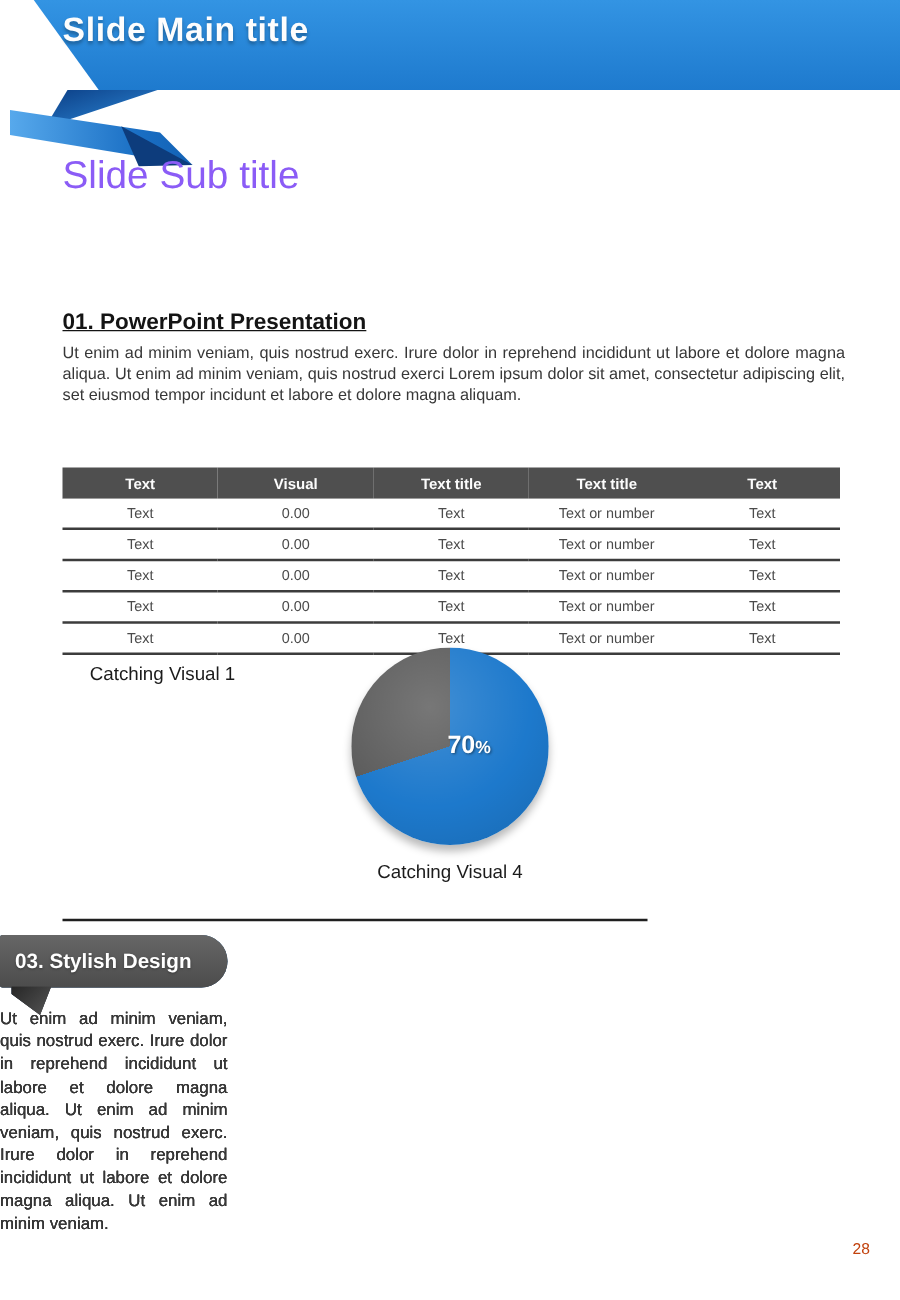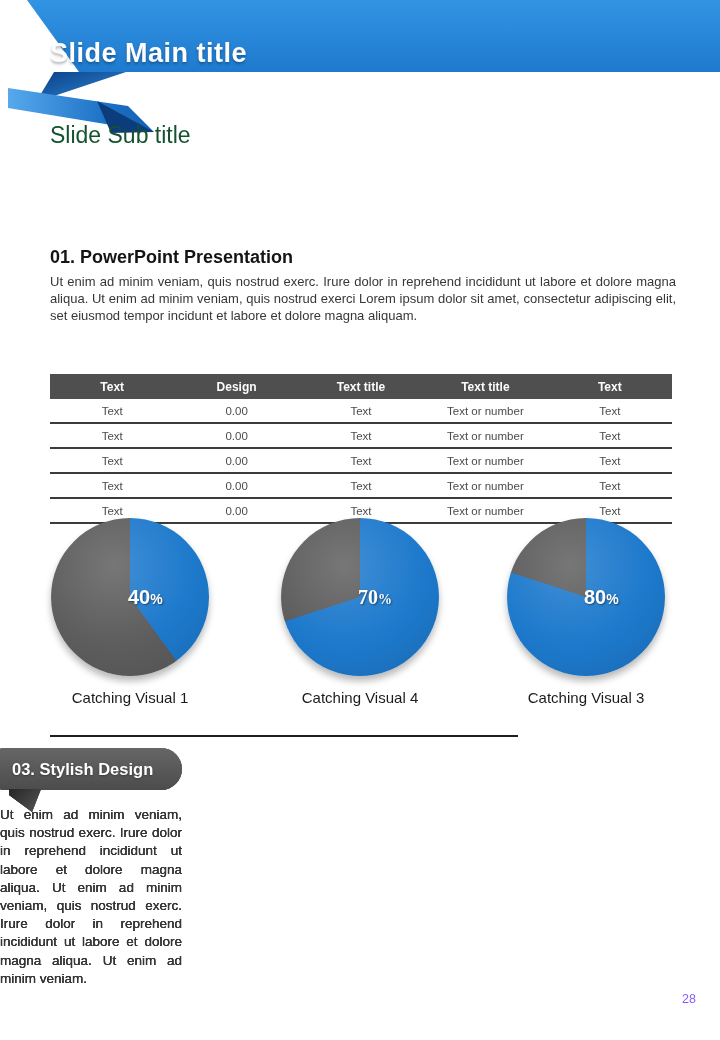--- a/index.html
+++ b/index.html
@@ -1,28 +1,28 @@
 <!DOCTYPE html>
 <html><head>
 <meta charset="utf-8">
 <style>
   html,body{margin:0;padding:0;background:#ffffff;}
   .page{position:relative;width:720px;height:1040px;background:#ffffff;overflow:hidden;
         font-family:"Liberation Sans",sans-serif;color:#3a3a3a;}
 
   
   .ribbon-svg{position:absolute;left:0;top:0;}
-  .main-title{position:absolute;left:50px;top:38px;font-size:27px;font-weight:bold;
+  .main-title{position:absolute;left:50px;top:9px;font-size:27px;font-weight:bold;
               color:#fdfdfd;letter-spacing:.5px;text-shadow:0 2px 3px rgba(0,0,0,.30);text-align:right;}
-  .sub-title{position:absolute;left:50px;top:122px;font-size:23px;color:#14532d;}
+  .sub-title{position:absolute;left:50px;top:122px;font-size:31px;color:#8b5cf6;}
   .description{position:absolute;left:50px;top:154px;width:565px;font-size:15.5px;
                line-height:22px;color:#3c3c3c;}
 
   
-  .section-heading{position:absolute;left:50px;top:247px;font-size:18px;font-weight:bold;color:#141414;}
+  .section-heading{position:absolute;left:50px;top:247px;font-size:18px;font-weight:bold;color:#141414;text-decoration:underline;}
   .section-body{position:absolute;left:50px;top:273px;width:626px;font-size:13px;line-height:17.2px;
                 color:#373737;text-align:justify;}
 
   
   .data-table{position:absolute;left:50px;top:374px;width:622px;border-collapse:collapse;
               table-layout:fixed;}
   .data-table th{background:#4f4f4f;color:#fcfcfc;font-size:12px;font-weight:bold;
                  height:25px;text-align:center;padding:0;}
   .data-table td{height:23px;font-size:11.5px;color:#4b4b4b;text-align:center;padding:0;
                  border-bottom:2px solid #3c3c3c;background:#ffffff;}
@@ -45,21 +45,21 @@
   .card:nth-of-type(1){left:50px;} .card:nth-of-type(2){left:267px;} .card:nth-of-type(3){left:484px;}
   .card-badge{position:relative;height:42px;border-radius:2px 21px 21px 2px;
               display:flex;align-items:center;padding-left:12px;box-sizing:border-box;
               color:#ffffff;font-size:16.5px;font-weight:bold;
               text-shadow:0 1px 2px rgba(0,0,0,.35);}
   .card-tail{position:absolute;left:9px;top:41px;width:32px;height:23px;
              clip-path:polygon(0 0,100% 0,72% 100%,0 26%);}
   .card-body{position:absolute;left:0;top:58px;width:182px;font-size:13.5px;line-height:18.2px;
              color:#373737;text-align:justify;margin:0;}
 
-  .page-number{position:absolute;left:682px;top:992px;font-size:12.5px;color:#8b5cf6;}
+  .page-number{position:absolute;left:682px;top:992px;font-size:12.5px;color:#c2410c;}
 </style>
 </head>
 <body>
 
 <div class="page">
 
   <svg class="ribbon-svg" width="720" height="145" viewBox="0 0 720 145">
     <defs>
       <linearGradient id="gb" x1="0" y1="0" x2="0" y2="1">
         <stop offset="0" stop-color="#3394e3"></stop>
@@ -84,21 +84,21 @@
   <div class="main-title">Slide Main title</div>
   <div class="sub-title">Slide Sub title</div>
 
   <div class="section-heading">01. PowerPoint Presentation</div>
   <div class="section-body">Ut enim ad minim veniam, quis nostrud exerc. Irure dolor in reprehend incididunt ut labore et dolore magna aliqua. Ut enim ad minim veniam, quis nostrud exerci Lorem ipsum dolor sit amet, consectetur adipiscing elit, set eiusmod tempor incidunt et labore et dolore magna aliquam.</div>
 
   <table class="data-table">
     <thead>
         <tr>
           <th>Text</th>
-          <th>Design</th>
+          <th>Visual</th>
           <th>Text title</th>
           <th>Text title</th>
           <th>Text</th>
         </tr>
       </thead>
     <tbody>
         <tr>
           <td>Text</td>
           <td>0.00</td>
           <td>Text</td>
@@ -131,36 +131,27 @@
           <td>0.00</td>
           <td>Text</td>
           <td>Text or number</td>
           <td>Text</td>
         </tr>
       </tbody>
   </table>
 
   <div class="pie-row">
       <div class="pie-block">
-        <div class="pie" style="background: radial-gradient(circle at 40% 30%, rgba(255, 255, 255, 0.16), rgba(255, 255, 255, 0) 55%, rgba(0, 0, 0, 0.13) 98%), conic-gradient(rgb(29, 121, 204) 0deg, rgb(29, 121, 204) 40%, rgb(93, 93, 93) 40%, rgb(93, 93, 93) 100%);">
-          <div class="pie-label"><span>40</span><span class="pct">%</span></div>
-        </div>
         <div class="pie-caption">Catching Visual 1</div>
       </div>
       <div class="pie-block">
-        <div class="pie" style="background: radial-gradient(circle at 40% 30%, rgba(255, 255, 255, 0.16), rgba(255, 255, 255, 0) 55%, rgba(0, 0, 0, 0.13) 98%), conic-gradient(rgb(29, 121, 204) 0deg, rgb(29, 121, 204) 70%, rgb(93, 93, 93) 70%, rgb(93, 93, 93) 100%); font-family: Liberation Serif, serif;">
+        <div class="pie" style="background: radial-gradient(circle at 40% 30%, rgba(255, 255, 255, 0.16), rgba(255, 255, 255, 0) 55%, rgba(0, 0, 0, 0.13) 98%), conic-gradient(rgb(29, 121, 204) 0deg, rgb(29, 121, 204) 70%, rgb(93, 93, 93) 70%, rgb(93, 93, 93) 100%);">
           <div class="pie-label"><span>70</span><span class="pct">%</span></div>
         </div>
         <div class="pie-caption">Catching Visual 4</div>
-      </div>
-      <div class="pie-block">
-        <div class="pie" style="background: radial-gradient(circle at 40% 30%, rgba(255, 255, 255, 0.16), rgba(255, 255, 255, 0) 55%, rgba(0, 0, 0, 0.13) 98%), conic-gradient(rgb(29, 121, 204) 0deg, rgb(29, 121, 204) 80%, rgb(93, 93, 93) 80%, rgb(93, 93, 93) 100%);">
-          <div class="pie-label"><span>80</span><span class="pct">%</span></div>
-        </div>
-        <div class="pie-caption">Catching Visual 3</div>
       </div>
     </div>
 
   <div class="stray-divider"></div>
 
   <div class="card">
       <div class="card-badge" style="background: linear-gradient(rgb(42, 132, 216), rgb(21, 104, 189));">01. Stylish Design</div>
       <div class="card-tail" style="background: linear-gradient(135deg, rgb(10, 62, 130), rgb(85, 85, 85));"></div>
       <p class="card-body">Ut enim ad minim veniam, quis nostrud exerc. Irure dolor in reprehend incididunt ut labore et dolore magna aliqua. Ut enim ad minim veniam, quis nostrud exerc. Irure dolor in reprehend incididunt ut labore et dolore magna aliqua. Ut enim ad minim veniam.</p>
     </div>

